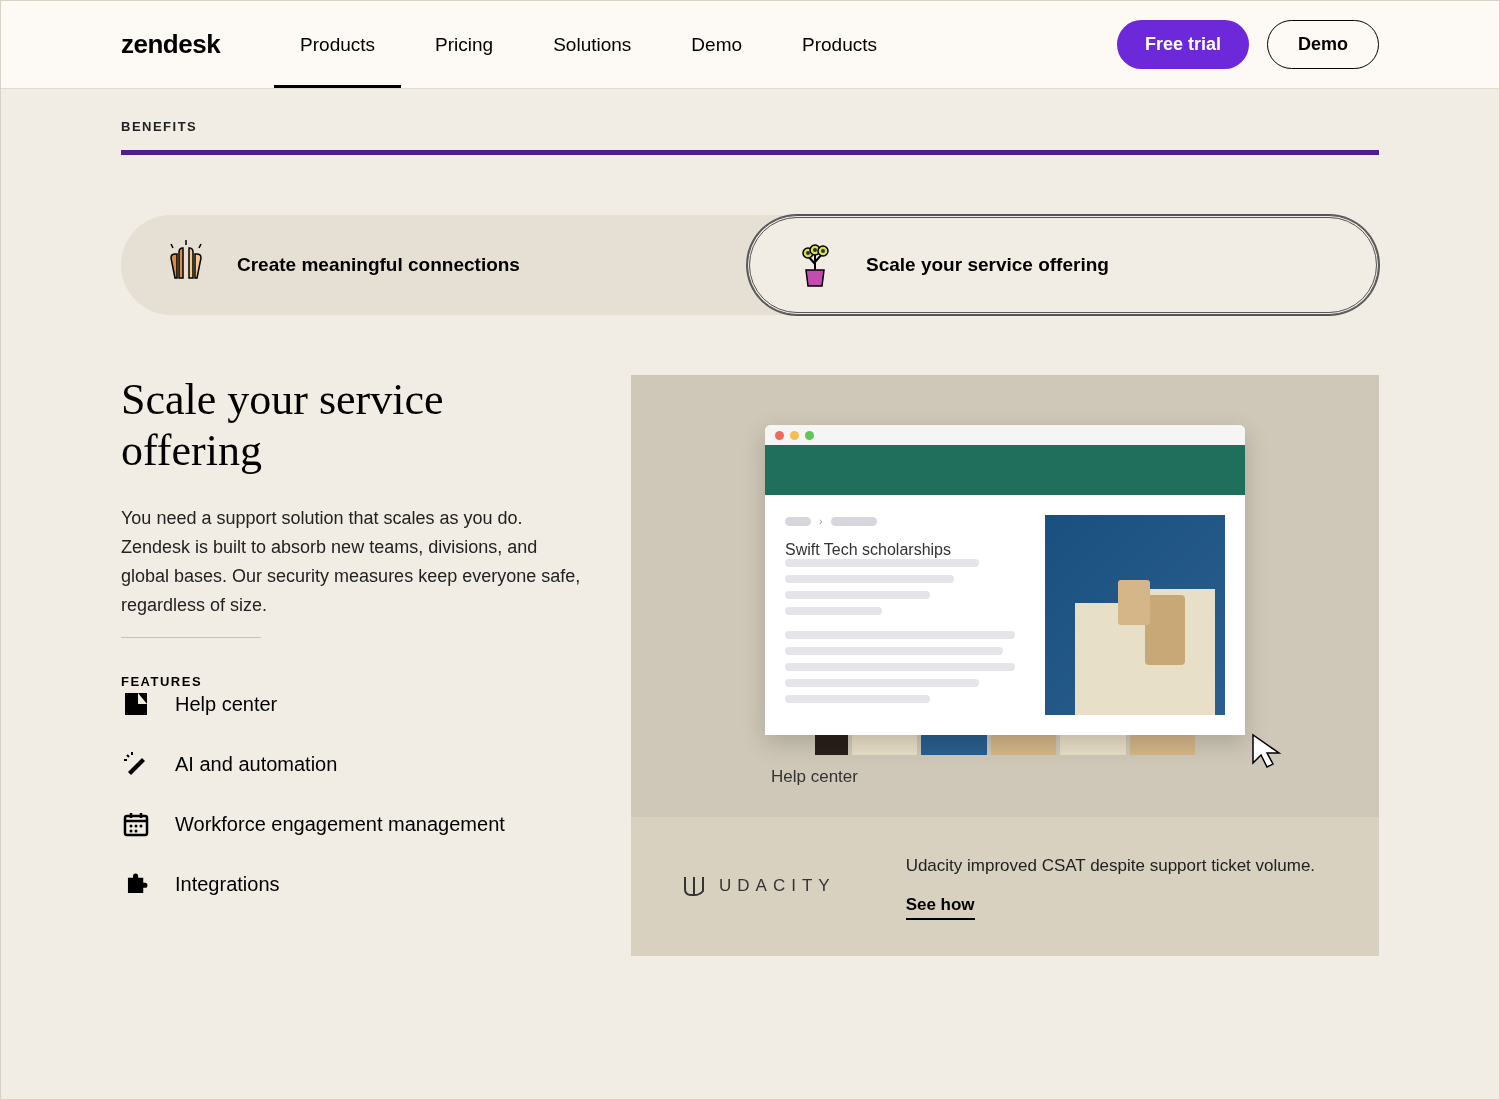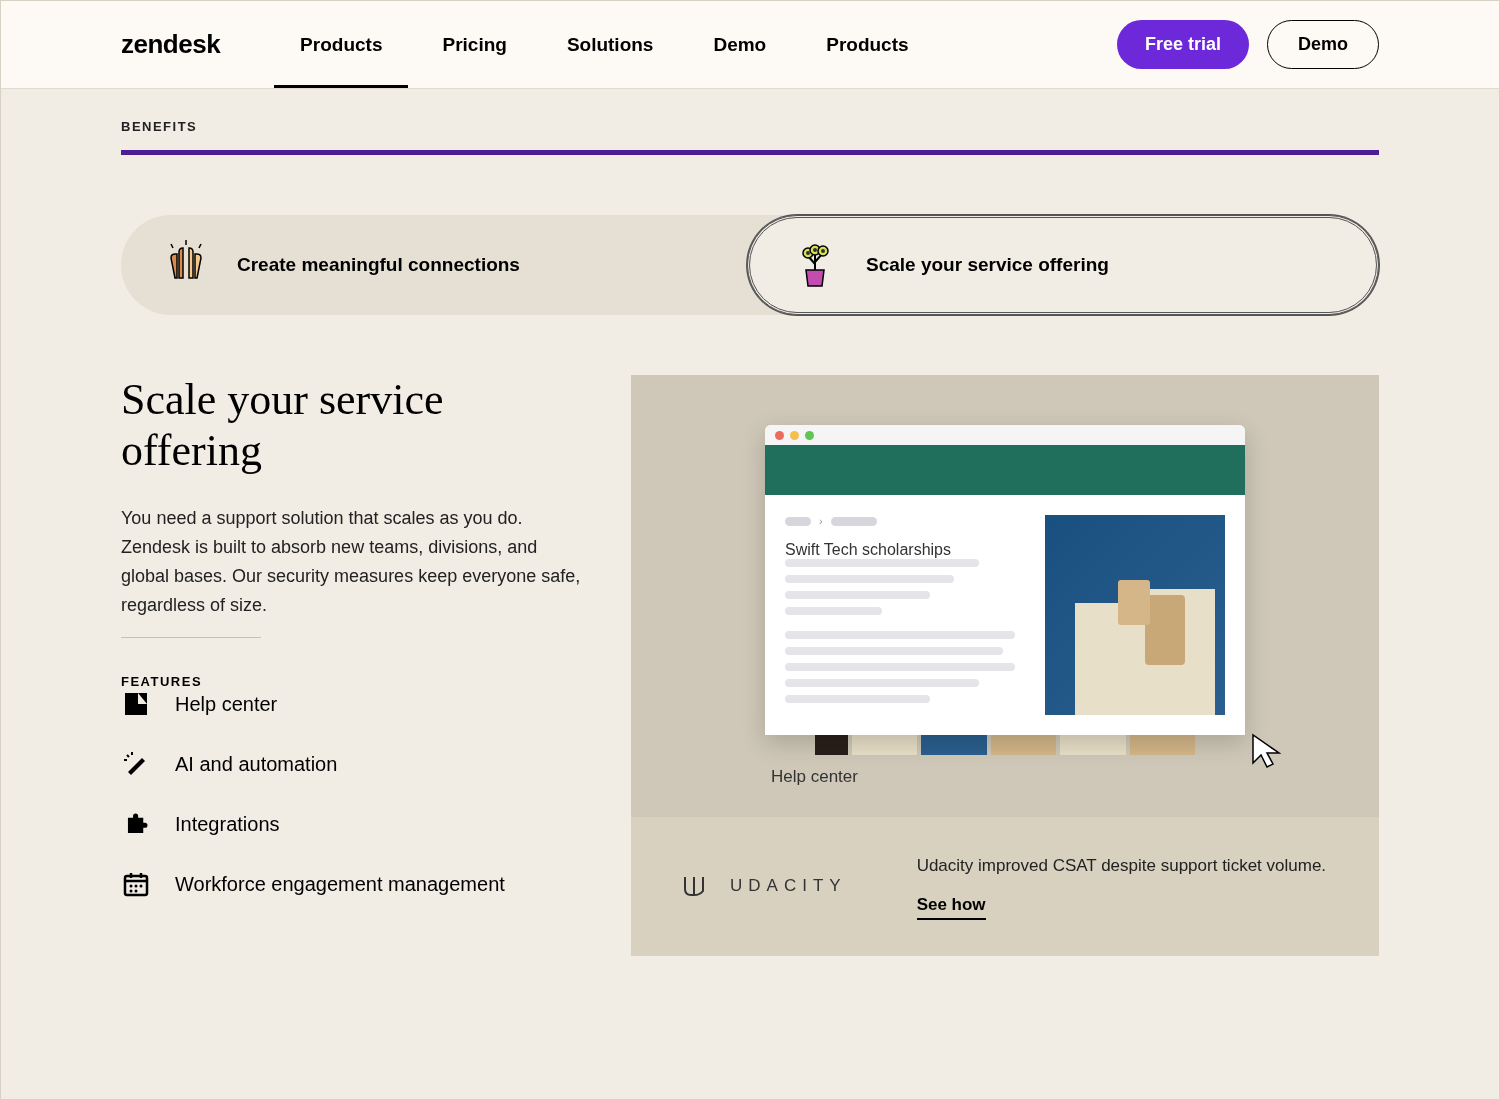--- a/index.html
+++ b/index.html
@@ -28,21 +28,21 @@
   letter-spacing: -0.5px;
   margin-right: 80px;
 }
 .nav {
   display: flex;
   gap: 60px;
   flex: 1;
 }
 .nav-item {
   font-size: 19px;
-  font-weight: 700;
+  font-weight: 400;
   cursor: pointer;
   padding: 30px 0;
   position: relative;
 }
 .nav-item.active::after {
   content: "";
   position: absolute;
   bottom: -2px;
   left: -26px;
   right: -26px;
@@ -305,21 +305,21 @@
   align-items: center;
   gap: 70px;
 }
 .callout-logo {
   font-size: 17px;
   letter-spacing: 6px;
   font-weight: 300;
   color: #333;
   display: flex;
   align-items: center;
-  gap: 23px;
+  gap: 12px;
 }
 .callout-text {
   flex: 1;
 }
 .callout-desc {
   font-size: 17px;
   line-height: 1.5;
   margin-bottom: 16px;
   color: #222;
 }
@@ -412,41 +412,41 @@
               <path d="M6 22 L20 8 L23 11 L9 25 Z" fill="#000"></path>
               <path d="M5 5 L7 7 M10 2 L10 5 M2 10 L5 10" stroke="#000" stroke-width="2"></path>
             </svg>
         </div>
         <div class="feature-text">AI and automation</div>
       </div>
 
       <div class="feature-item">
         <div class="feature-icon">
           <svg width="28" height="28" viewBox="0 0 28 28">
-              <path d="M6 8 L12 8 L12 6 Q12 3 15 3 Q18 3 18 6 L18 8 L24 8 L24 14 L26 14 Q29 14 29 17 Q29 20 26 20 L24 20 L24 26 L6 26 Z" fill="#000" transform="scale(0.85) translate(1,1)"></path>
-            </svg>
-        </div>
-        <div class="feature-text">Integrations</div>
-      </div>
-
-      <div class="feature-item">
-        <div class="feature-icon">
-          <svg width="28" height="28" viewBox="0 0 28 28">
               <rect x="3" y="6" width="22" height="19" rx="2" fill="none" stroke="#000" stroke-width="2.5"></rect>
               <line x1="3" y1="11" x2="25" y2="11" stroke="#000" stroke-width="2.5"></line>
               <line x1="9" y1="3" x2="9" y2="8" stroke="#000" stroke-width="2.5"></line>
               <line x1="19" y1="3" x2="19" y2="8" stroke="#000" stroke-width="2.5"></line>
               <circle cx="9" cy="16" r="1.5" fill="#000"></circle>
               <circle cx="14" cy="16" r="1.5" fill="#000"></circle>
               <circle cx="19" cy="16" r="1.5" fill="#000"></circle>
               <circle cx="9" cy="21" r="1.5" fill="#000"></circle>
               <circle cx="14" cy="21" r="1.5" fill="#000"></circle>
             </svg>
         </div>
         <div class="feature-text">Workforce engagement management</div>
+      </div>
+
+      <div class="feature-item">
+        <div class="feature-icon">
+          <svg width="28" height="28" viewBox="0 0 28 28">
+              <path d="M6 8 L12 8 L12 6 Q12 3 15 3 Q18 3 18 6 L18 8 L24 8 L24 14 L26 14 Q29 14 29 17 Q29 20 26 20 L24 20 L24 26 L6 26 Z" fill="#000" transform="scale(0.85) translate(1,1)"></path>
+            </svg>
+        </div>
+        <div class="feature-text">Integrations</div>
       </div>
     </div>
 
     <div class="right">
       <div class="mockup-area">
         <div class="browser-window">
           <div class="browser-titlebar">
             <div class="dot r"></div>
               <div class="dot y"></div>
               <div class="dot g"></div>

